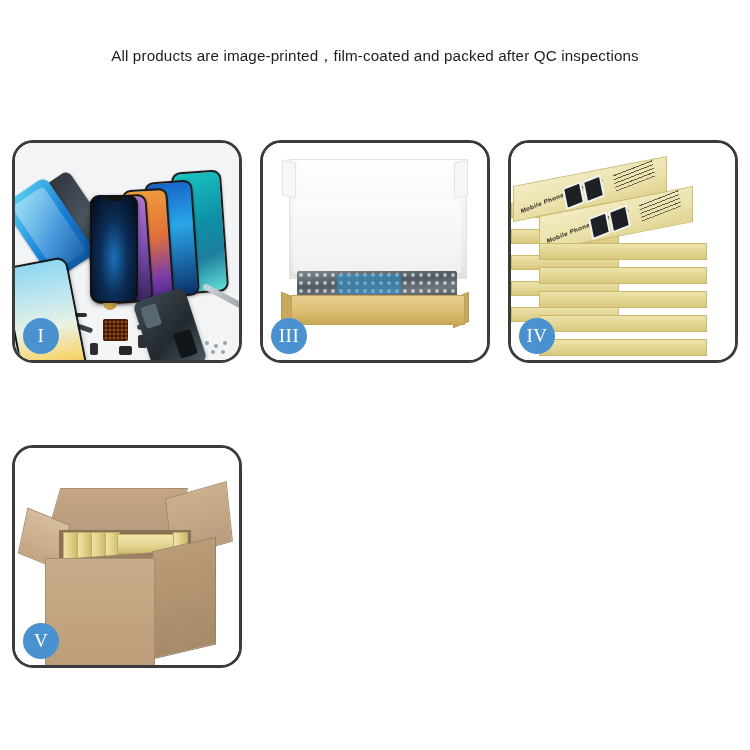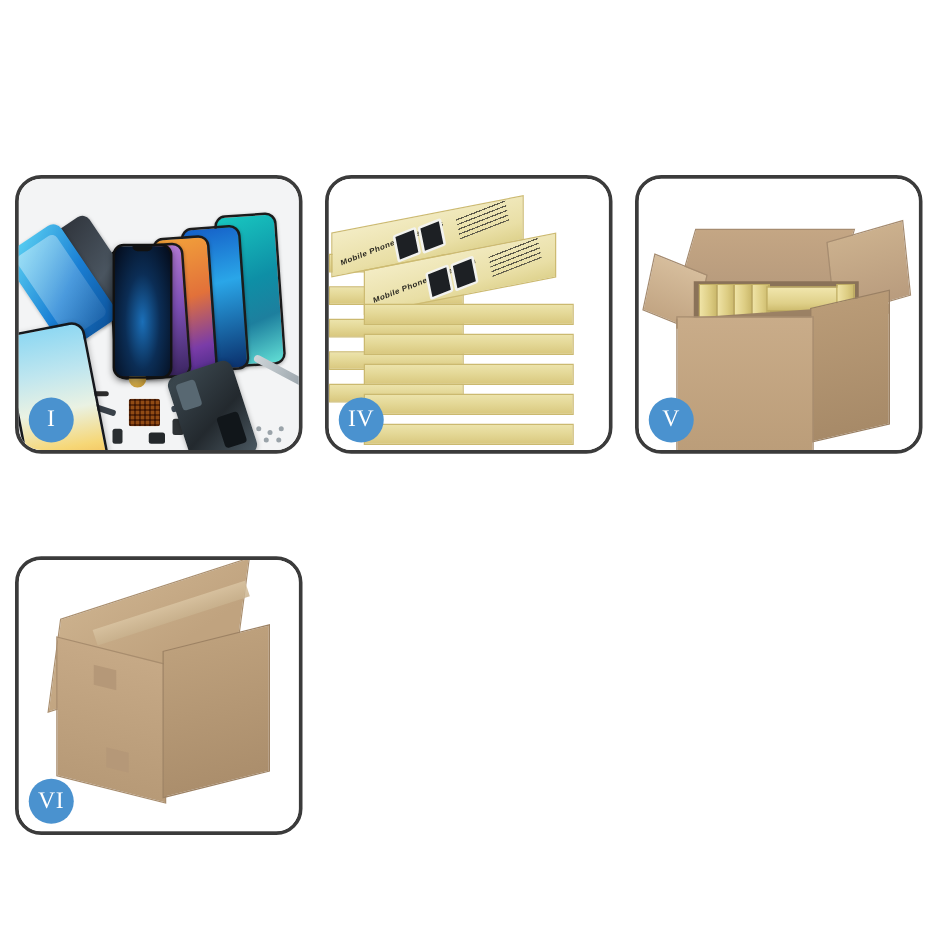--- a/index.html
+++ b/index.html
@@ -383,20 +383,21 @@
   }
   .sc-tab2 {
     position:absolute; left:70px; top:152px; width:18px; height:16px;
     background:#b59878; transform: skewY(14deg);
   }
 </style>
 </head>
 <body>
 
 <div class="header">
+  <div class="subtitle">All products are image-printed，film-coated and packed after QC inspections</div>
 </div>
 
 <div class="grid">
 
   <div class="panel">
     <div class="stage">
       <div class="p1-bg"></div>
 
       <div class="phone ph-a"></div>
       <div class="phone ph-b"></div>
@@ -431,20 +432,36 @@
           <i style="left:9px;top:3px"></i>
         <i style="left:18px;top:0"></i>
           <i style="left:6px;top:9px"></i>
         <i style="left:16px;top:9px"></i>
       </div>
     </div>
     <div class="badge">I</div>
   </div>
 
 
+  <div class="panel">
+    <div class="stage">
+      <div class="p3-bg"></div>
+      <div class="mb-lid"></div>
+      <div class="mb-lid-ear-l"></div>
+      <div class="mb-lid-ear-r"></div>
+      <div class="mb-foam"></div>
+      <div class="mb-product">
+        <div class="mb-prod-tex"></div>
+      </div>
+      <div class="mb-front-l"></div>
+      <div class="mb-front-r"></div>
+      <div class="mb-front"></div>
+    </div>
+    <div class="badge">III</div>
+  </div>
 
   <div class="panel">
     <div class="stage">
       <div class="p4-bg"></div>
       <div class="stackwrap">
 
         <div class="sbox" style="left:0px;  top:48px;  width:106px; height:13px;"></div>
         <div class="sbox" style="left:0px;  top:74px;  width:106px; height:13px;"></div>
         <div class="sbox" style="left:0px;  top:100px; width:106px; height:13px;"></div>
         <div class="sbox" style="left:0px;  top:126px; width:106px; height:13px;"></div>
@@ -493,26 +510,14 @@
         <div class="gbox" style="left:112px"></div>
       </div>
 
       <div class="ct-rim"></div>
       <div class="ct-body-right"></div>
       <div class="ct-body-left"></div>
     </div>
     <div class="badge">V</div>
   </div>
 
-  <div class="panel">
-    <div class="stage">
-      <div class="p6-bg"></div>
-      <div class="sc-top"></div>
-      <div class="sc-tape"></div>
-      <div class="sc-left"></div>
-      <div class="sc-right"></div>
-      <div class="sc-tab1"></div>
-      <div class="sc-tab2"></div>
-    </div>
-    <div class="badge">VI</div>
-  </div>
 
 </div>
 
 </body></html>

